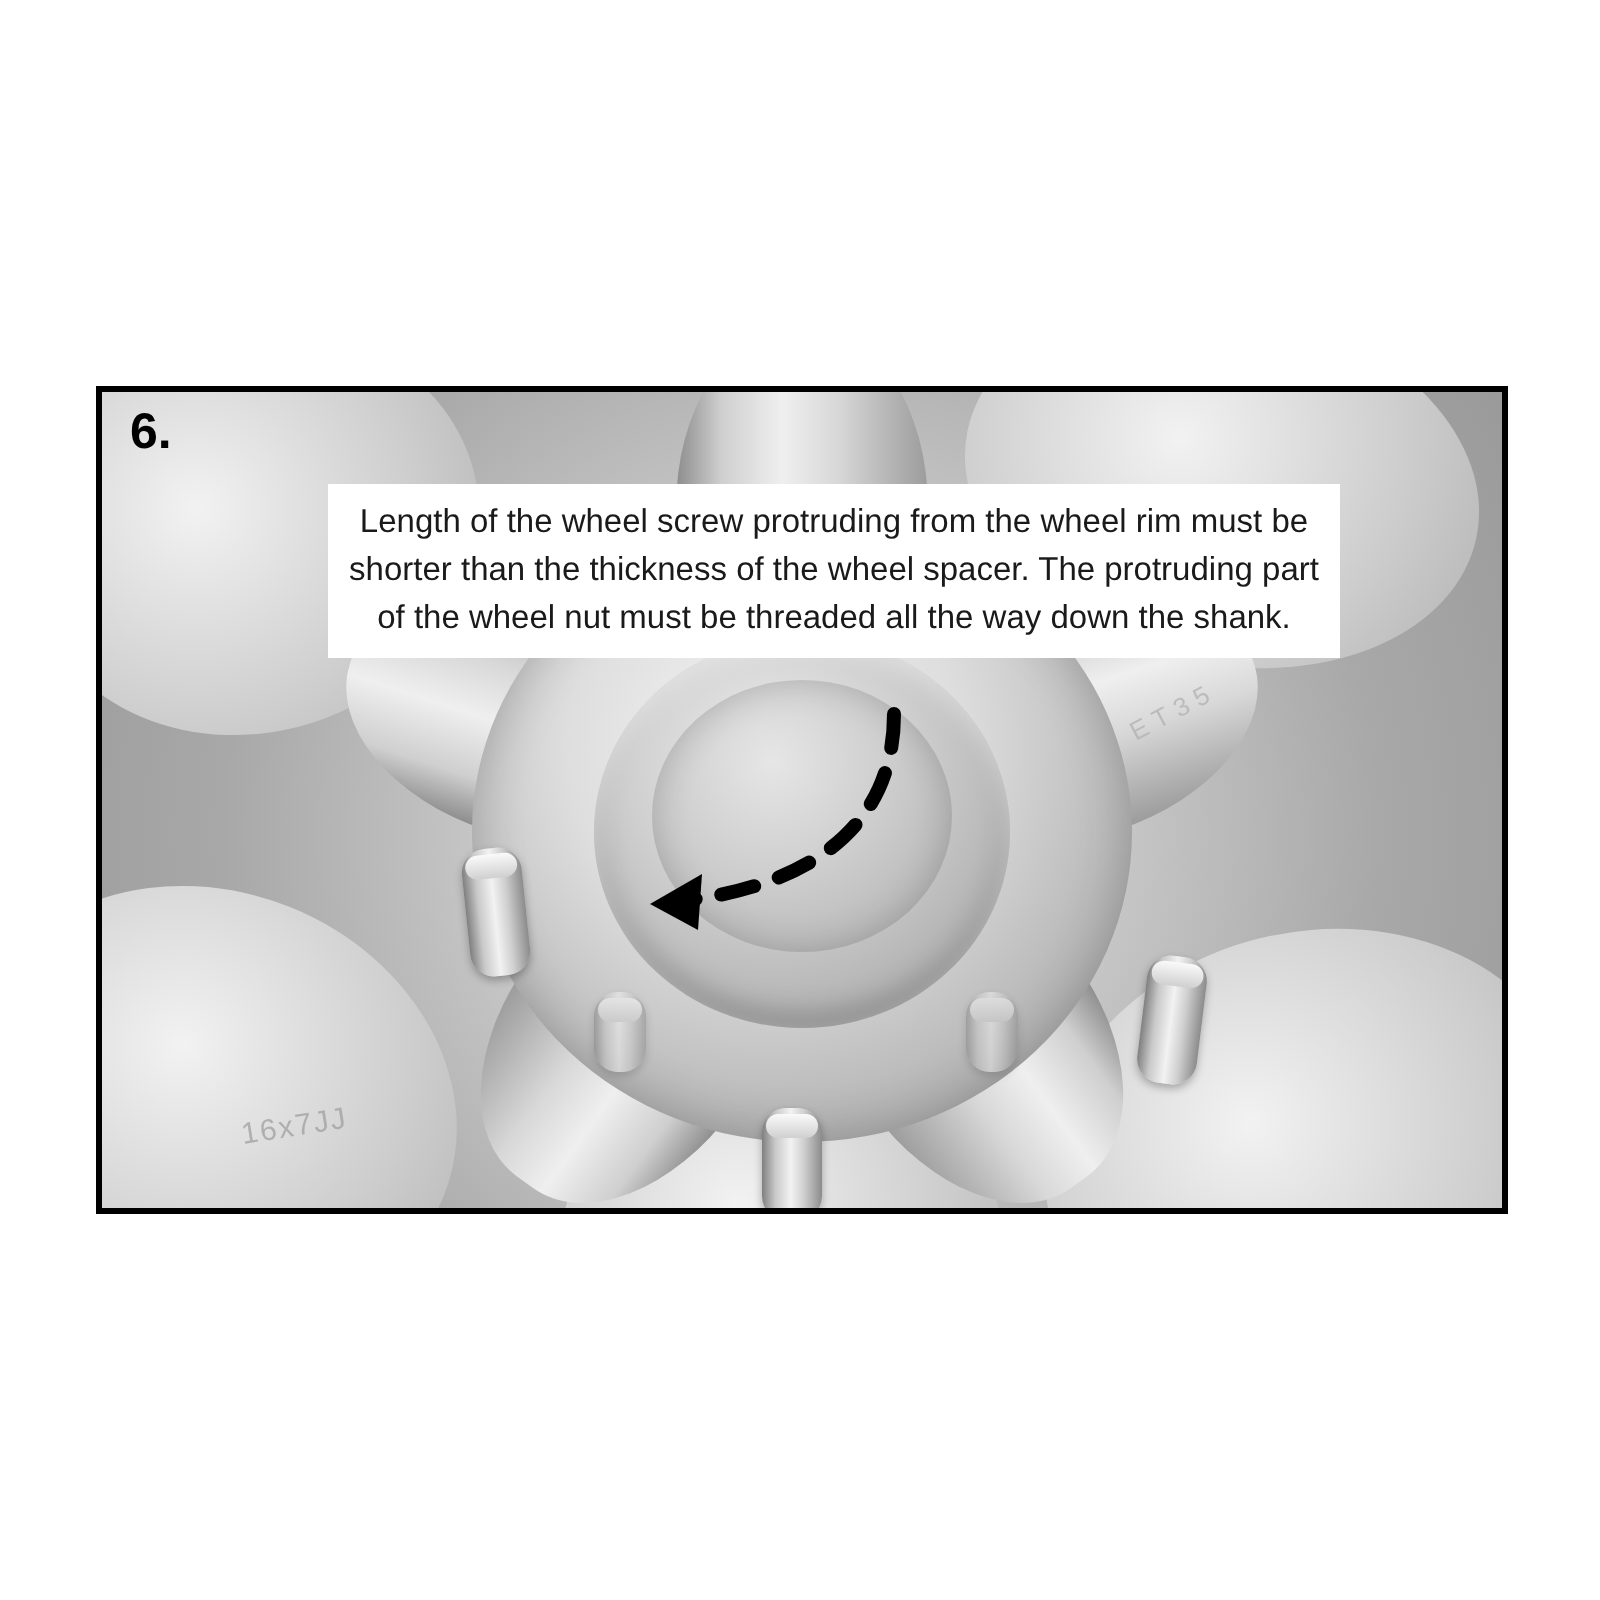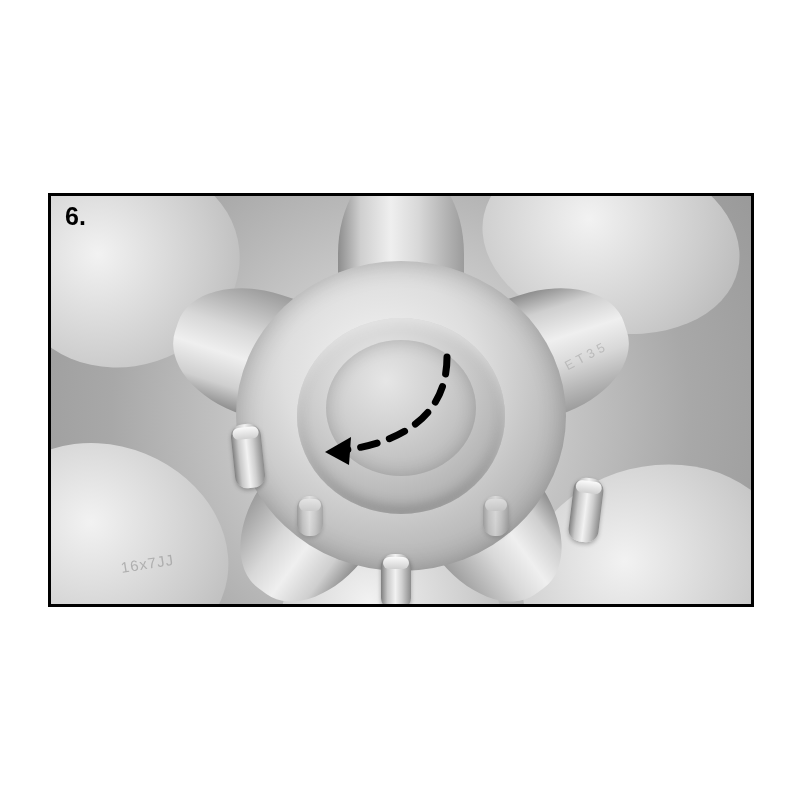--- a/index.html
+++ b/index.html
@@ -234,16 +234,17 @@
       <div class="emboss2">ET35</div>
     </div>
 
     <svg class="arrow" viewBox="0 0 230 130">
       <path d="M196 6 C 196 58, 160 92, 86 100" fill="none" stroke="#000000" stroke-width="7" stroke-linecap="round" stroke-dasharray="17 13"></path>
       <polygon points="74,101 100,86 98,114" fill="#000000"></polygon>
     </svg>
 
     <div class="step-number">6.</div>
 
+    <div class="caption">Length of the wheel screw protruding from the wheel rim must be shorter than the thickness of the wheel spacer. The protruding part of the wheel nut must be threaded all the way down the shank.</div>
 
   </div>
 
 </div>
 
 </body></html>

